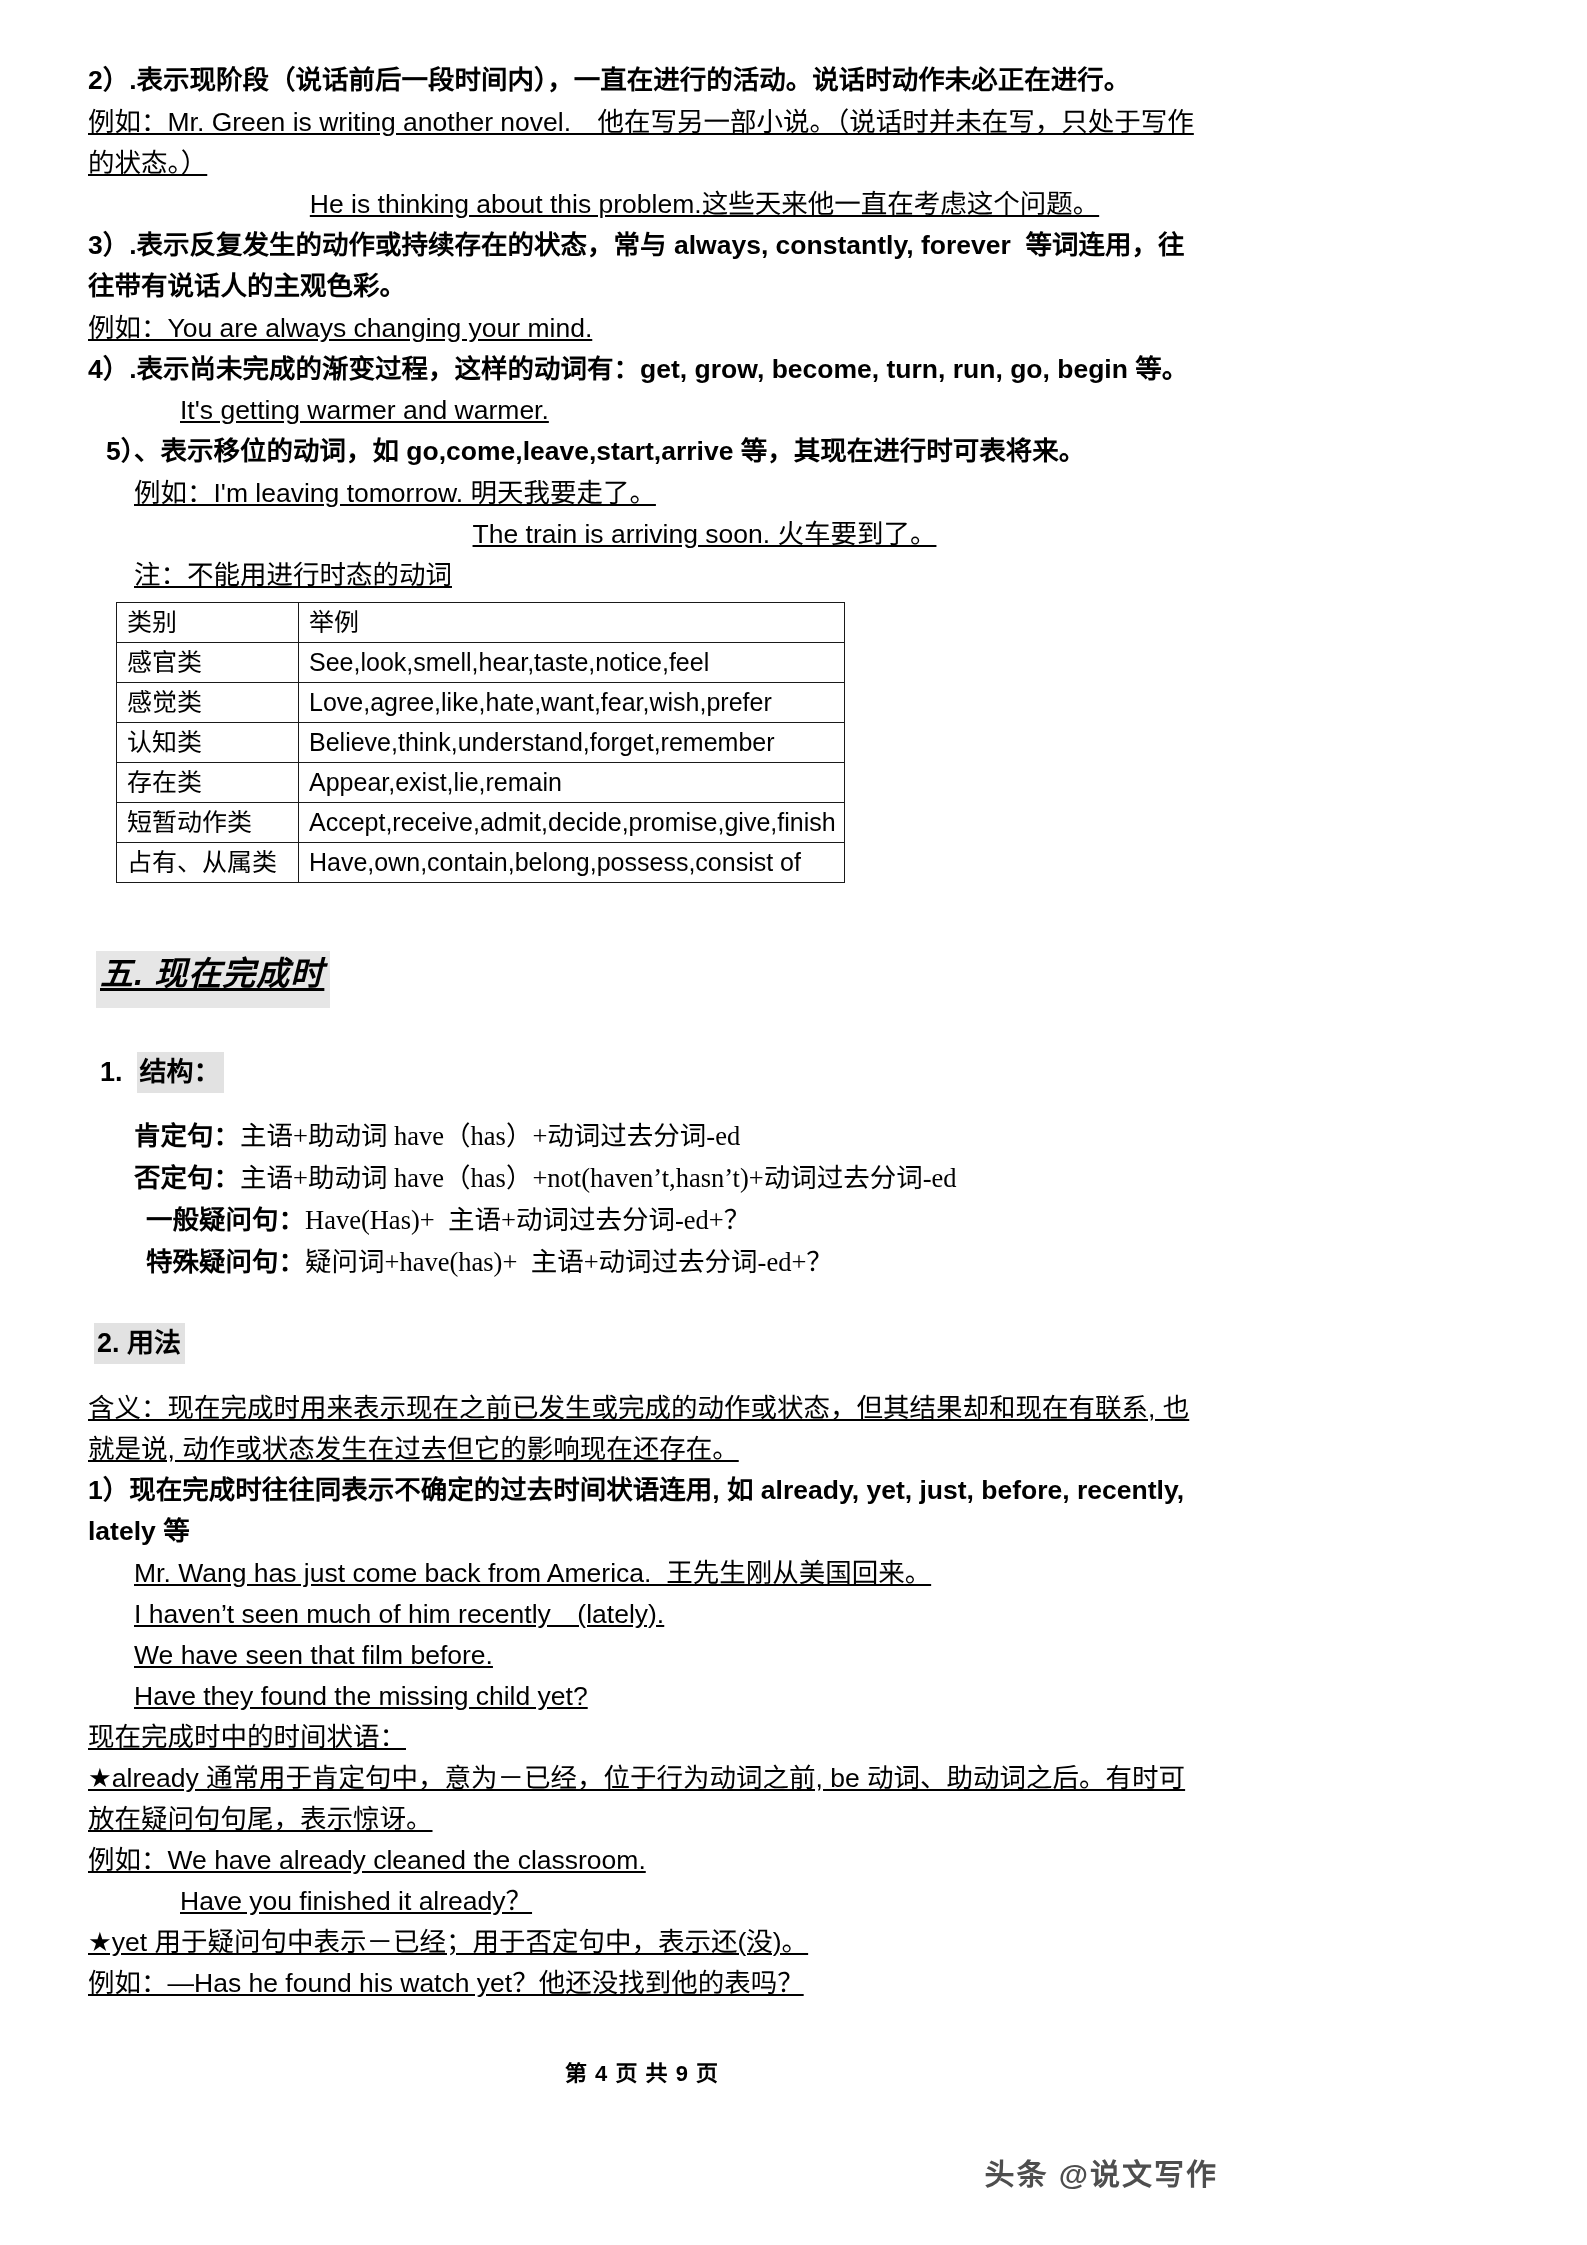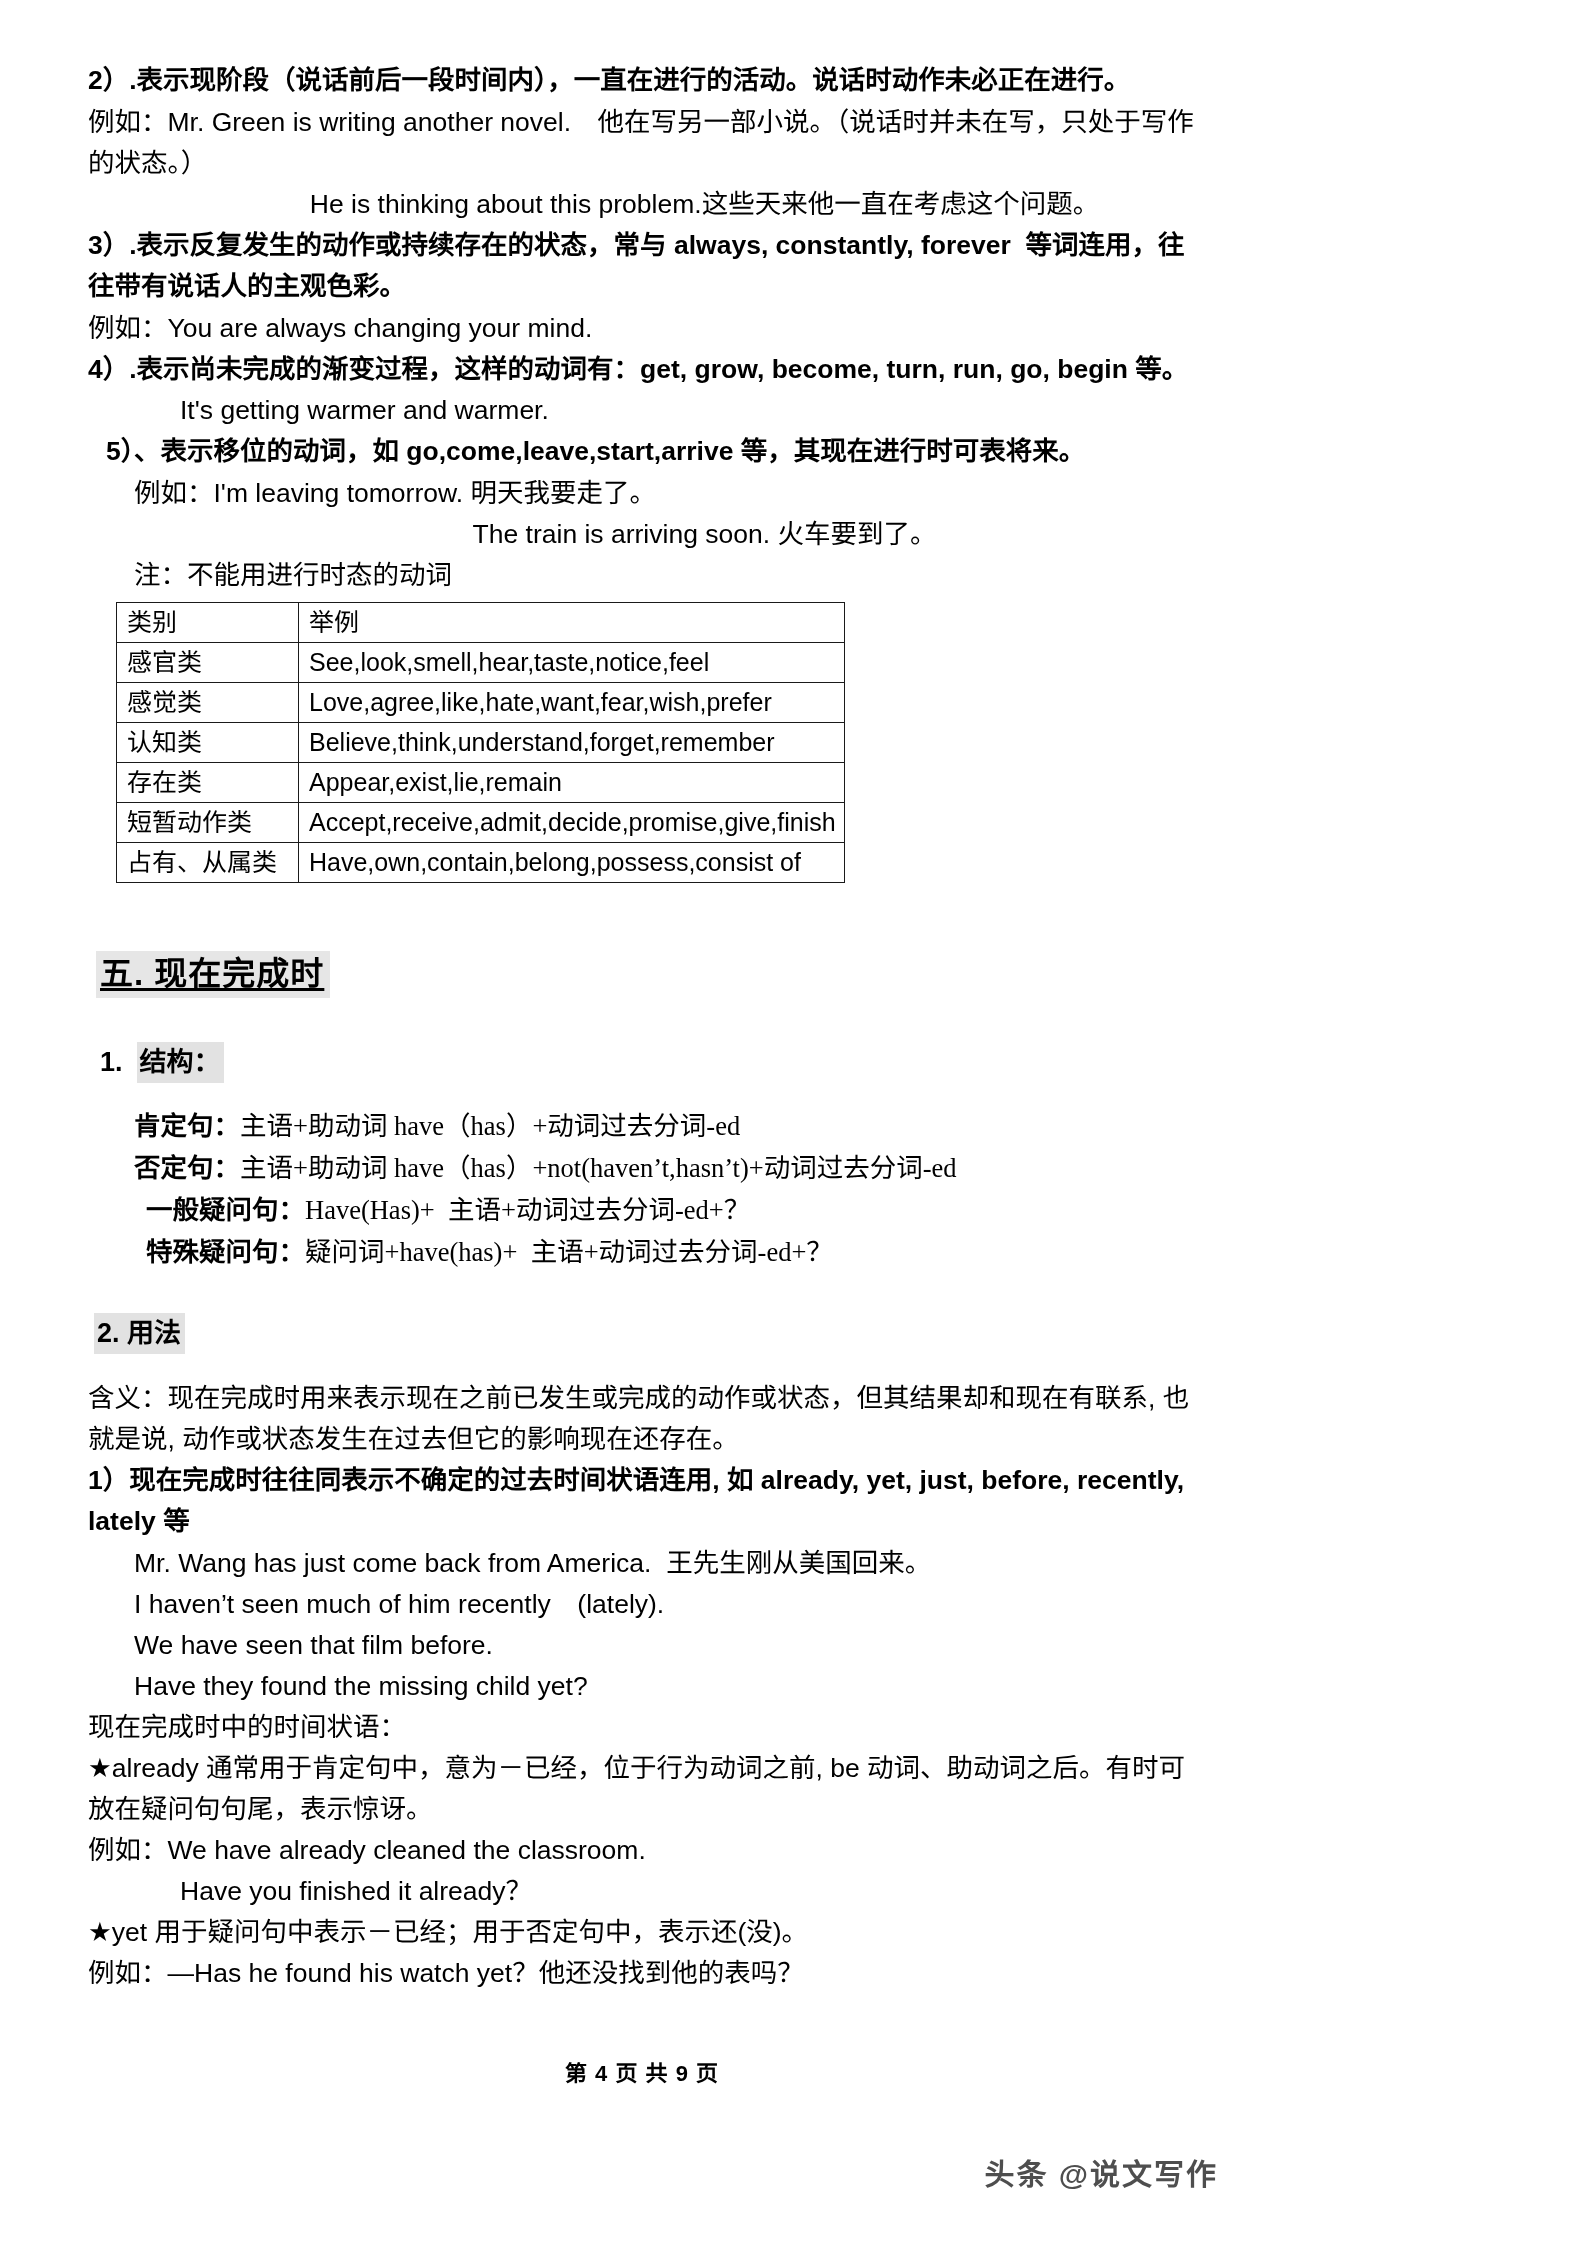--- a/index.html
+++ b/index.html
@@ -31,20 +31,21 @@
     font-weight: bold;
     white-space: pre-wrap;
   }
   .item .num { font-weight: bold; }
 
   
   .ex {
     font-size: 26.5px;
     line-height: 41px;
     white-space: pre-wrap;
+    text-decoration: underline;
   }
 
   
   .note-table {
     border-collapse: collapse;
     margin-left: 28px;
     margin-top: 6px;
     table-layout: fixed;
   }
   .note-table td {
@@ -57,25 +58,26 @@
   }
   .note-table td.c1 { width: 163px; }
   .note-table td.c2 { width: 443px; }
 
   
   .sec-head-wrap { margin-top: 68px; padding-left: 8px; }
   .sec-head {
     display: inline-block;
     font-size: 33px;
     font-weight: bold;
+    font-style: italic;
     line-height: 44px;
     background: #e6e6e6;
     text-decoration: underline;
     text-underline-offset: 3px;
-    padding: 1px 6px 2px 4px;
+    padding: 1px 6px 12px 4px;
     letter-spacing: 1px;
   }
 
   .sub-head-row { margin-top: 44px; padding-left: 12px; display: flex; align-items: baseline; }
   .sub-num { font-size: 27px; font-weight: bold; line-height: 40px; }
   .sub-head {
     display: inline-block;
     font-size: 27px;
     font-weight: bold;
     line-height: 40px;

